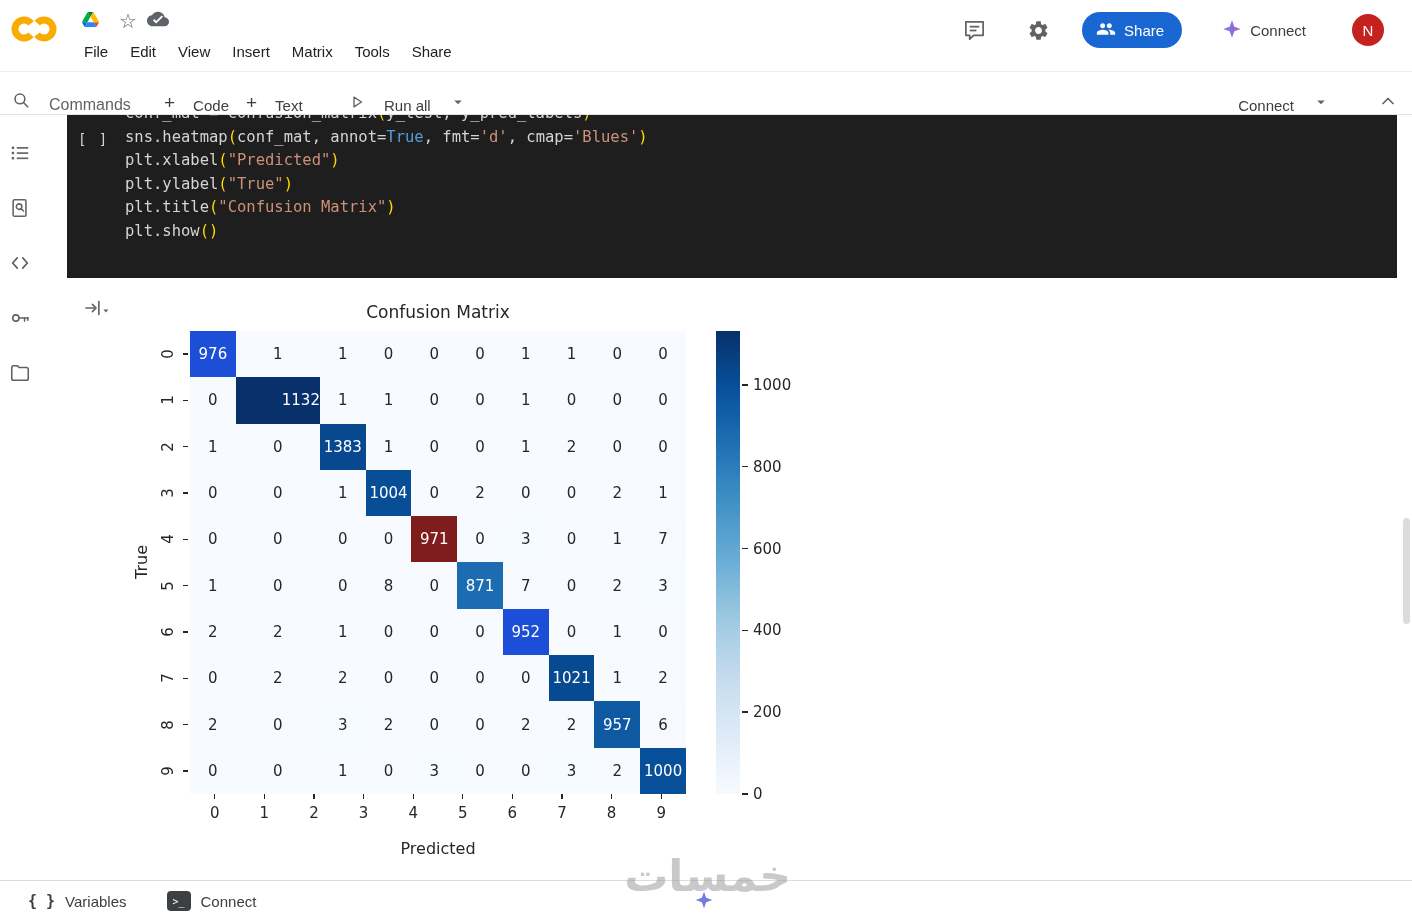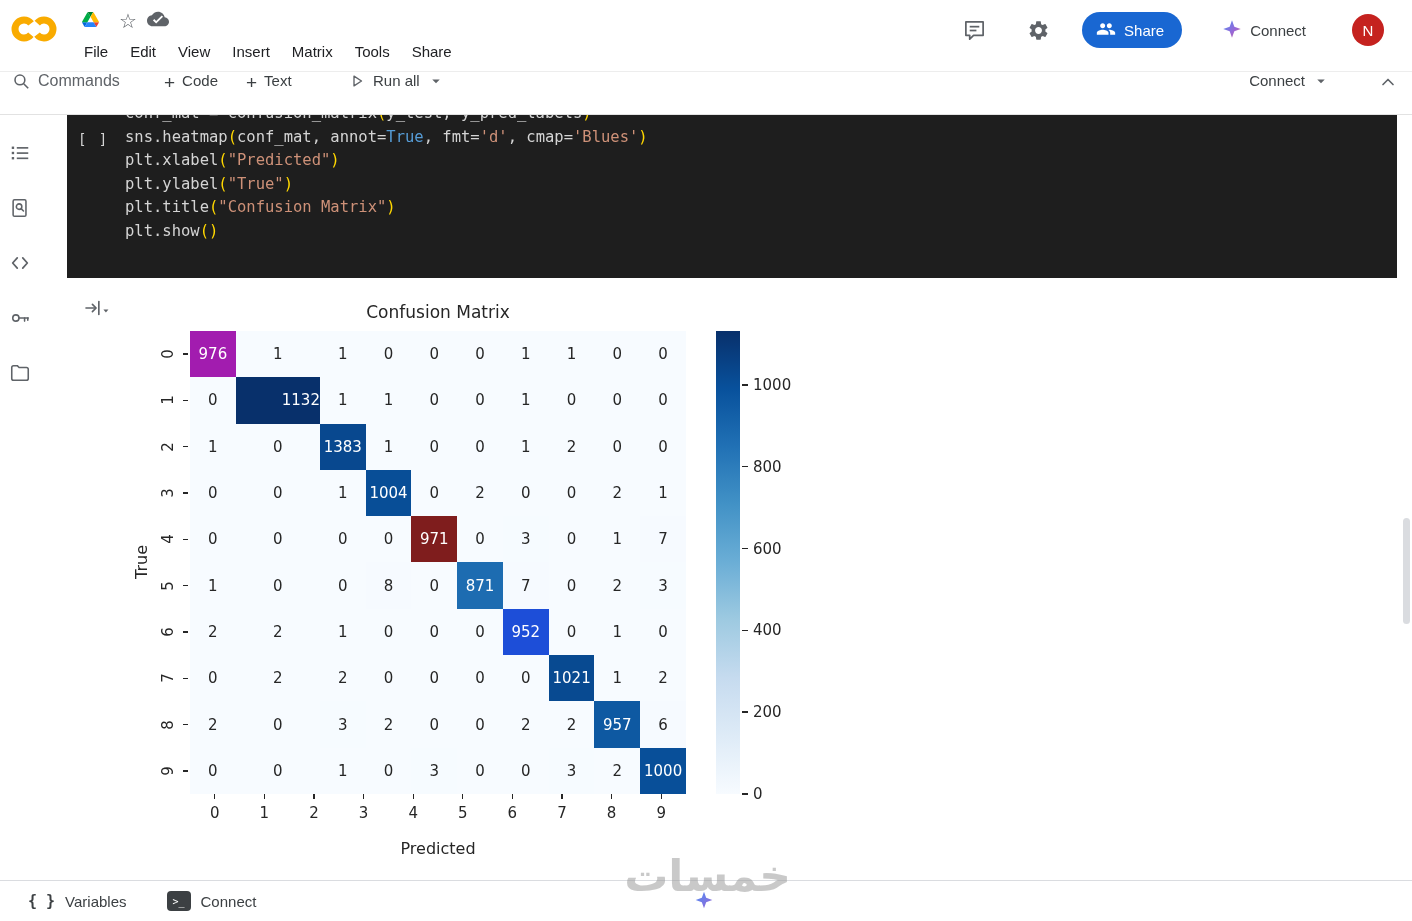--- a/index.html
+++ b/index.html
@@ -15,21 +15,21 @@
   .menu-row { position: absolute; left: 84px; top: 43px; display: flex; gap: 22px; font-size: 15px; color: #202124; }
   .menu-row span { cursor: pointer; }
   .header-right { position: absolute; right: 28px; top: 12px; display: flex; align-items: center; }
   .hicon { display: flex; align-items: center; justify-content: center; width: 36px; height: 36px; cursor: pointer; }
   .share-btn { display: flex; align-items: center; gap: 8px; height: 36px; padding: 0 18px 0 14px; margin-left: 26px; border: none; border-radius: 18px; background: #1967d2; color: #fff; font-size: 15px; font-family: "Liberation Sans", sans-serif; cursor: pointer; }
   .gemini-btn { display: flex; align-items: center; gap: 8px; height: 36px; padding: 0 14px; margin-left: 26px; border-radius: 18px; font-size: 15px; color: #3c4043; cursor: pointer; }
   .avatar { width: 32px; height: 32px; margin-left: 32px; border-radius: 50%; background: #c5221f; color: #fff; font-size: 15px; display: flex; align-items: center; justify-content: center; cursor: pointer; }
 
   
   .toolbar { position: absolute; top: 72px; left: 0; right: 0; height: 43px; background: #fff; border-bottom: 1px solid #e2e2e2; z-index: 3; }
-  .tb-item { position: absolute; top: 0; height: 42px; display: flex; align-items: flex-start; gap: 7px; font-size: 15px; color: #3c4043; cursor: pointer; }
+  .tb-item { position: absolute; top: 0; height: 42px; display: flex; align-items: flex-end; gap: 18px; font-size: 15px; color: #3c4043; cursor: pointer; }
   .tb-commands { left: 12px; color: #5f6368; font-size: 16px; }
   .tb-code { left: 164px; }
   .tb-text { left: 246px; }
   .tb-run { left: 348px; }
   .tb-connect { right: 82px; }
   .tb-collapse { right: 14px; }
   .plus-glyph { font-size: 19px; color: #3c4043; }
 
   
   .sidebar { position: absolute; left: 0; top: 115px; width: 40px; bottom: 41px; background: #fff; z-index: 2; }
@@ -247,21 +247,21 @@
         <path d="M3 12h10"></path>
         <path d="M10 8l4 4-4 4"></path>
         <path d="M17 5v14"></path>
         <path d="M22 13.5h5.5L24.7 17z" fill="#5f6368" stroke="none"></path>
       </svg>
     </div>
 
     <div class="plot">
       <div class="plot-title">Confusion Matrix</div>
       <div class="hm-grid">
-          <div class="hm-cell" style="background: #a21caf; color: rgb(255, 255, 255);">976</div>
+          <div class="hm-cell" style="background: #1d4ed8; color: rgb(255, 255, 255);">976</div>
           <div class="hm-cell" style="background: rgb(247, 251, 255); color: rgb(38, 38, 38);">1</div>
           <div class="hm-cell" style="background: rgb(247, 251, 255); color: rgb(38, 38, 38);">1</div>
           <div class="hm-cell" style="background: rgb(247, 251, 255); color: rgb(38, 38, 38);">0</div>
           <div class="hm-cell" style="background: rgb(247, 251, 255); color: rgb(38, 38, 38);">0</div>
           <div class="hm-cell" style="background: rgb(247, 251, 255); color: rgb(38, 38, 38);">0</div>
           <div class="hm-cell" style="background: rgb(247, 251, 255); color: rgb(38, 38, 38);">1</div>
           <div class="hm-cell" style="background: rgb(247, 251, 255); color: rgb(38, 38, 38);">1</div>
           <div class="hm-cell" style="background: rgb(247, 251, 255); color: rgb(38, 38, 38);">0</div>
           <div class="hm-cell" style="background: rgb(247, 251, 255); color: rgb(38, 38, 38);">0</div>
           <div class="hm-cell" style="background: rgb(247, 251, 255); color: rgb(38, 38, 38);">0</div>

